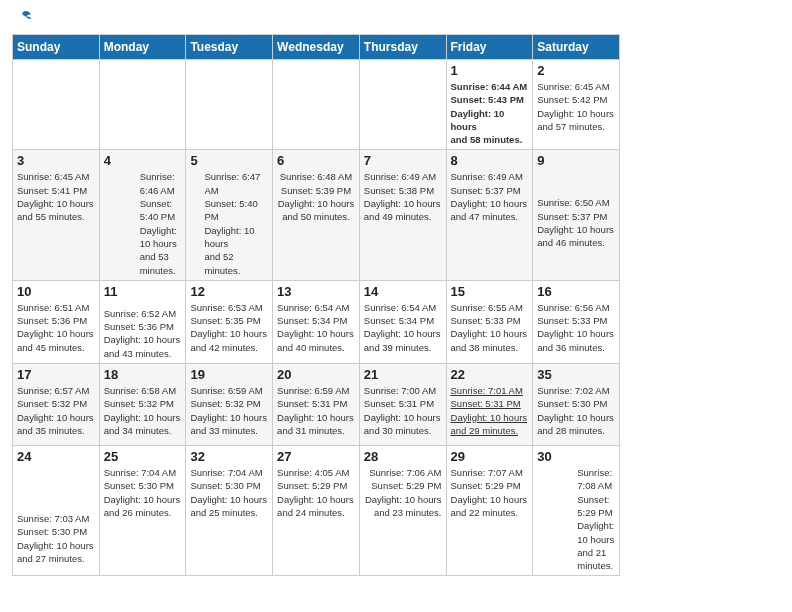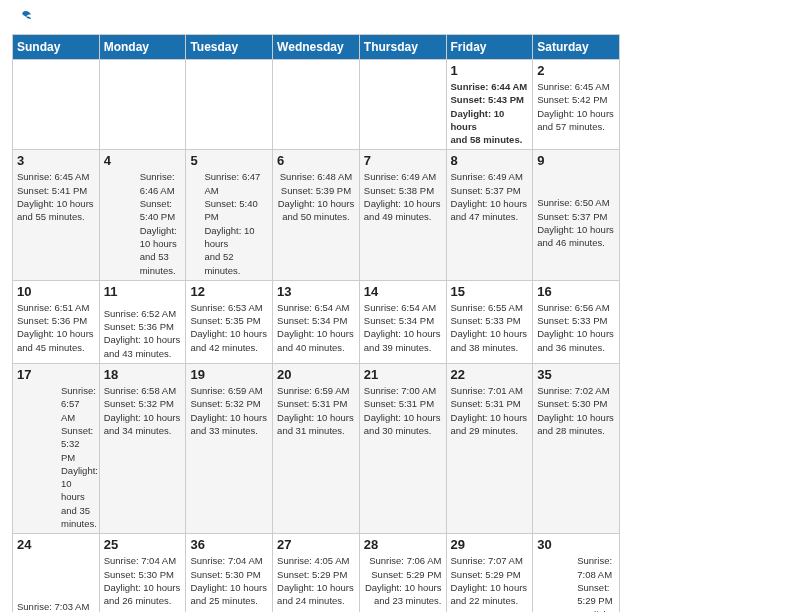--- a/index.html
+++ b/index.html
@@ -236,21 +236,21 @@
             <span class="day-number">16</span>
             <div class="day-info" style="white-space: pre-line;">Sunrise: 6:56 AM
 Sunset: 5:33 PM
 Daylight: 10 hours
 and 36 minutes.</div>
           </td>
         </tr>
         <tr>
           <td>
             <span class="day-number">17</span>
-            <div class="day-info" style="white-space: pre-line; margin-left: 44px;">Sunrise: 6:57 AM
+            <div class="day-info" style="white-space: pre-line;">Sunrise: 6:57 AM
 Sunset: 5:32 PM
 Daylight: 10 hours
 and 35 minutes.</div>
           </td>
           <td>
             <span class="day-number">18</span>
             <div class="day-info" style="white-space: pre-line;">Sunrise: 6:58 AM
 Sunset: 5:32 PM
 Daylight: 10 hours
 and 34 minutes.</div>
@@ -271,21 +271,21 @@
           </td>
           <td>
             <span class="day-number">21</span>
             <div class="day-info" style="white-space: pre-line;">Sunrise: 7:00 AM
 Sunset: 5:31 PM
 Daylight: 10 hours
 and 30 minutes.</div>
           </td>
           <td>
             <span class="day-number">22</span>
-            <div class="day-info" style="white-space: pre-line;">Sunrise: 7:01 AM
+            <div class="day-info" style="white-space: pre-line; text-decoration: underline;">Sunrise: 7:01 AM
 Sunset: 5:31 PM
 Daylight: 10 hours
 and 29 minutes.</div>
           </td>
           <td>
             <span class="day-number">35</span>
             <div class="day-info" style="white-space: pre-line;">Sunrise: 7:02 AM
 Sunset: 5:30 PM
 Daylight: 10 hours
 and 28 minutes.</div>
@@ -300,21 +300,21 @@
 and 27 minutes.</div>
           </td>
           <td>
             <span class="day-number">25</span>
             <div class="day-info" style="white-space: pre-line;">Sunrise: 7:04 AM
 Sunset: 5:30 PM
 Daylight: 10 hours
 and 26 minutes.</div>
           </td>
           <td>
-            <span class="day-number">36</span>
+            <span class="day-number">32</span>
             <div class="day-info" style="white-space: pre-line;">Sunrise: 7:04 AM
 Sunset: 5:30 PM
 Daylight: 10 hours
 and 25 minutes.</div>
           </td>
           <td>
             <span class="day-number">27</span>
             <div class="day-info" style="white-space: pre-line;">Sunrise: 4:05 AM
 Sunset: 5:29 PM
 Daylight: 10 hours

